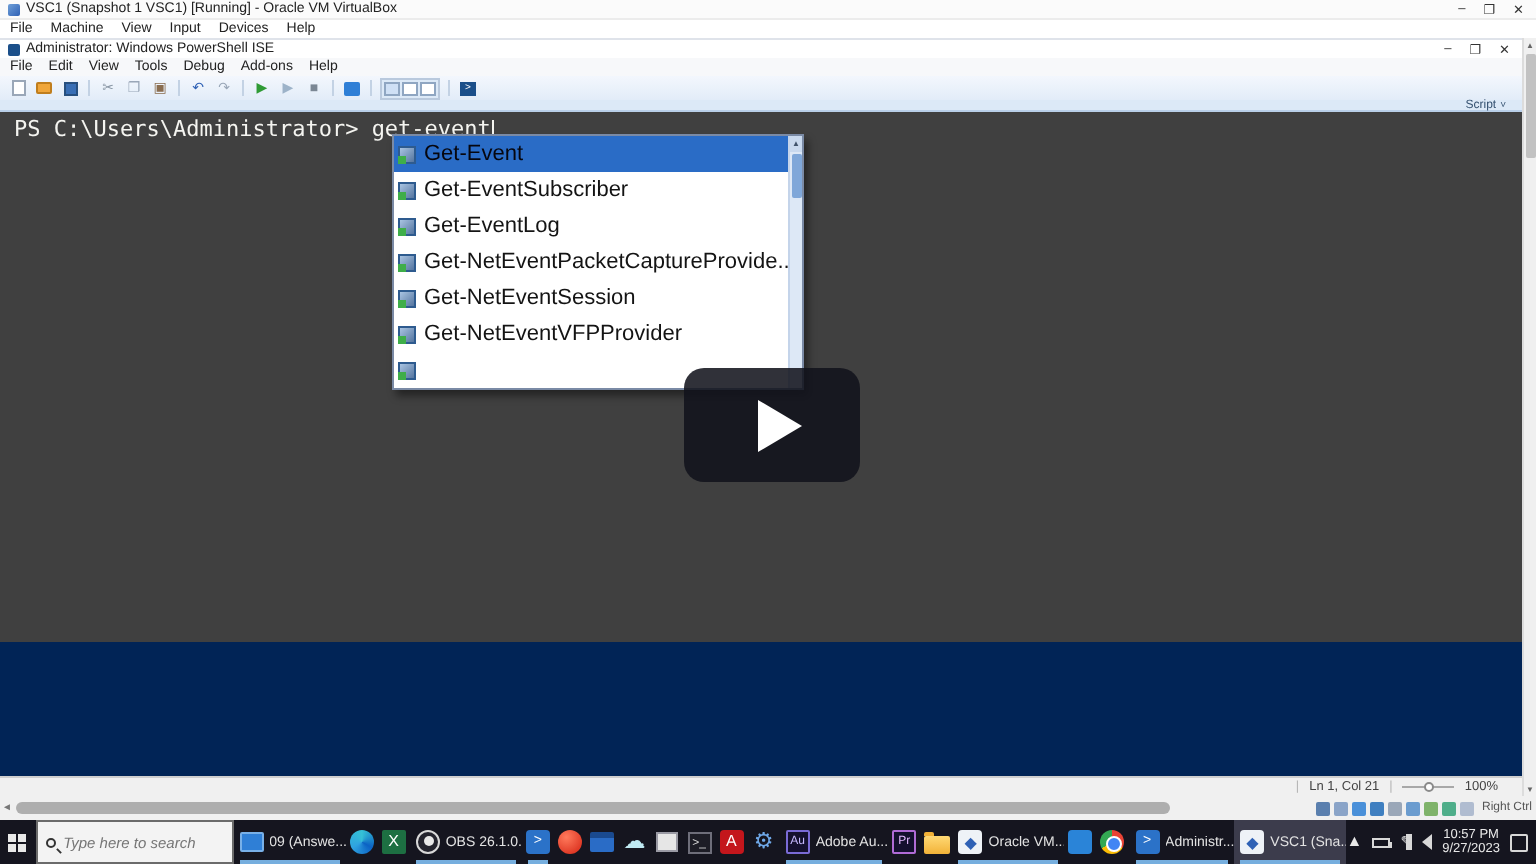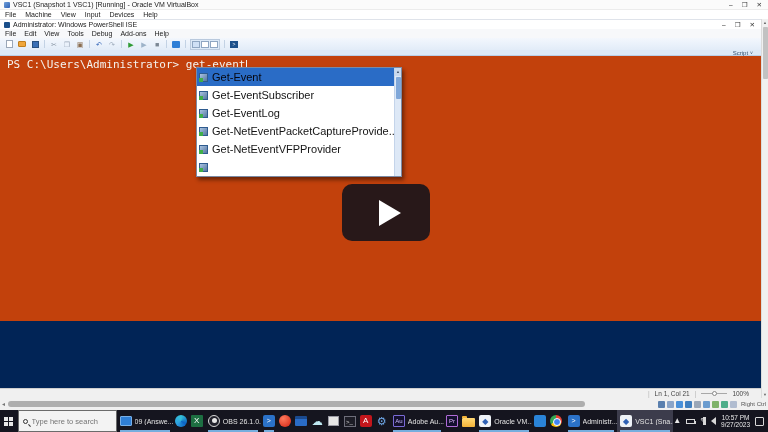--- a/index.html
+++ b/index.html
@@ -40,21 +40,21 @@
   .t-layout { width:8px; height:7px; background:#fff; border:1px solid #8fa6c2; }
   .t-layout.pressed { background:#cfe0f5; }
   .t-ps { width:8px; height:7px; background:#1b4f8a; color:#fff; font-size:5px; line-height:7px; text-align:center; }
 
   .script-bar { position:absolute; top:50px; left:0; right:7px; height:6px; background:#dce9f7;
     display:flex; align-items:center; justify-content:flex-end; gap:2px; padding-right:8px;
     font-size:6px; color:#33506f; border-bottom:1px solid #b9cfe8; }
   .script-chevron { font-size:5px; color:#33506f; }
 
   
-  .console { position:absolute; top:56px; left:0; right:7px; height:265px; background:#c2410c; }
+  .console { position:absolute; top:56px; left:0; right:7px; height:265px; background:#404040; }
   .prompt-line { position:absolute; top:2px; left:7px; white-space:pre;
     font-family:"DejaVu Sans Mono","Liberation Mono",monospace; font-size:11px; color:#f4f4f0; }
   .cursor { display:inline-block; width:1px; height:11px; background:#f4f4f0; vertical-align:text-bottom; margin-left:1px; }
 
   
   .intellisense { position:absolute; left:196px; top:11px; width:206px; background:#ffffff;
     border:1px solid #7a8aa5; box-shadow:2px 3px 4px rgba(0,0,0,.45); padding-right:0; }
   .is-row { height:18px; display:flex; align-items:center; padding:0 9px 0 2px; font-size:11px;
     color:#141414; white-space:nowrap; overflow:hidden; }
   .is-row.selected { background:#2a6cc6; color:#06060e; }
@@ -96,21 +96,21 @@
   .vscroll .up { top:1px; } .vscroll .down { bottom:1px; }
   .v-thumb { position:absolute; top:8px; left:1px; width:5px; height:52px; background:#c2c2c2; border-radius:1px; }
 
   
   .taskbar { position:absolute; top:410px; left:0; right:0; height:22px; background:#15151f;
     display:flex; align-items:stretch; }
   .start-btn { width:24px; display:flex; align-items:center; justify-content:center; }
   .win-logo { width:9px; height:9px; display:grid; grid-template-columns:4px 4px; grid-template-rows:4px 4px; gap:1px; }
   .win-logo span { background:#e8e8e8; }
   .search-box { width:106px; background:#f3f3f3; border:1px solid #6b6b6b; display:flex; align-items:center; gap:4px; padding:0 4px; }
-  .search-box input { border:none; outline:none; background:transparent; font-size:7.5px; color:#444; width:80px; font-family:"Liberation Sans",sans-serif; }
+  .search-box input { border:none; outline:none; background:transparent; font-size:7.5px; color:#444; width:80px; font-family:"Liberation Sans",sans-serif;font-style:italic; }
   .mag { width:5px; height:5px; border:1px solid #333; border-radius:50%; position:relative; flex:0 0 auto; }
   .mag::after { content:""; position:absolute; width:3px; height:1px; background:#333; transform:rotate(45deg); left:4px; top:5px; }
 
   .tb-btn { width:22px; display:flex; align-items:center; justify-content:center; position:relative; gap:3px; }
   .tb-btn.labeled { width:56px; justify-content:flex-start; padding-left:3px; }
   .tb-label { font-size:7px; color:#e3e3e3; white-space:nowrap; overflow:hidden; }
   .tb-btn.active::after { content:""; position:absolute; bottom:0; left:3px; right:3px; height:2px; background:#76aede; }
   .tb-btn.focused { background:#3c3c4c; }
   .ico { flex:0 0 auto; }
   .i-appwin { width:12px; height:10px; background:#2f7fd6; border-radius:1px; border:1px solid #78b0e8; }
@@ -244,20 +244,24 @@
     <div class="is-row">
       <span class="cmdlet-icon"></span>
       <span>Get-EventLog</span>
     </div>
     <div class="is-row">
       <span class="cmdlet-icon"></span>
       <span>Get-NetEventPacketCaptureProvide...</span>
     </div>
     <div class="is-row">
       <span class="cmdlet-icon"></span>
+      <span>Get-NetEventSession</span>
+    </div>
+    <div class="is-row">
+      <span class="cmdlet-icon"></span>
       <span>Get-NetEventVFPProvider</span>
     </div>
     <div class="is-row">
       <span class="cmdlet-icon"></span>
     </div>
     <div class="is-scrollbar">
       <div class="is-up">▲</div>
       <div class="is-thumb"></div>
     </div>
   </div>

